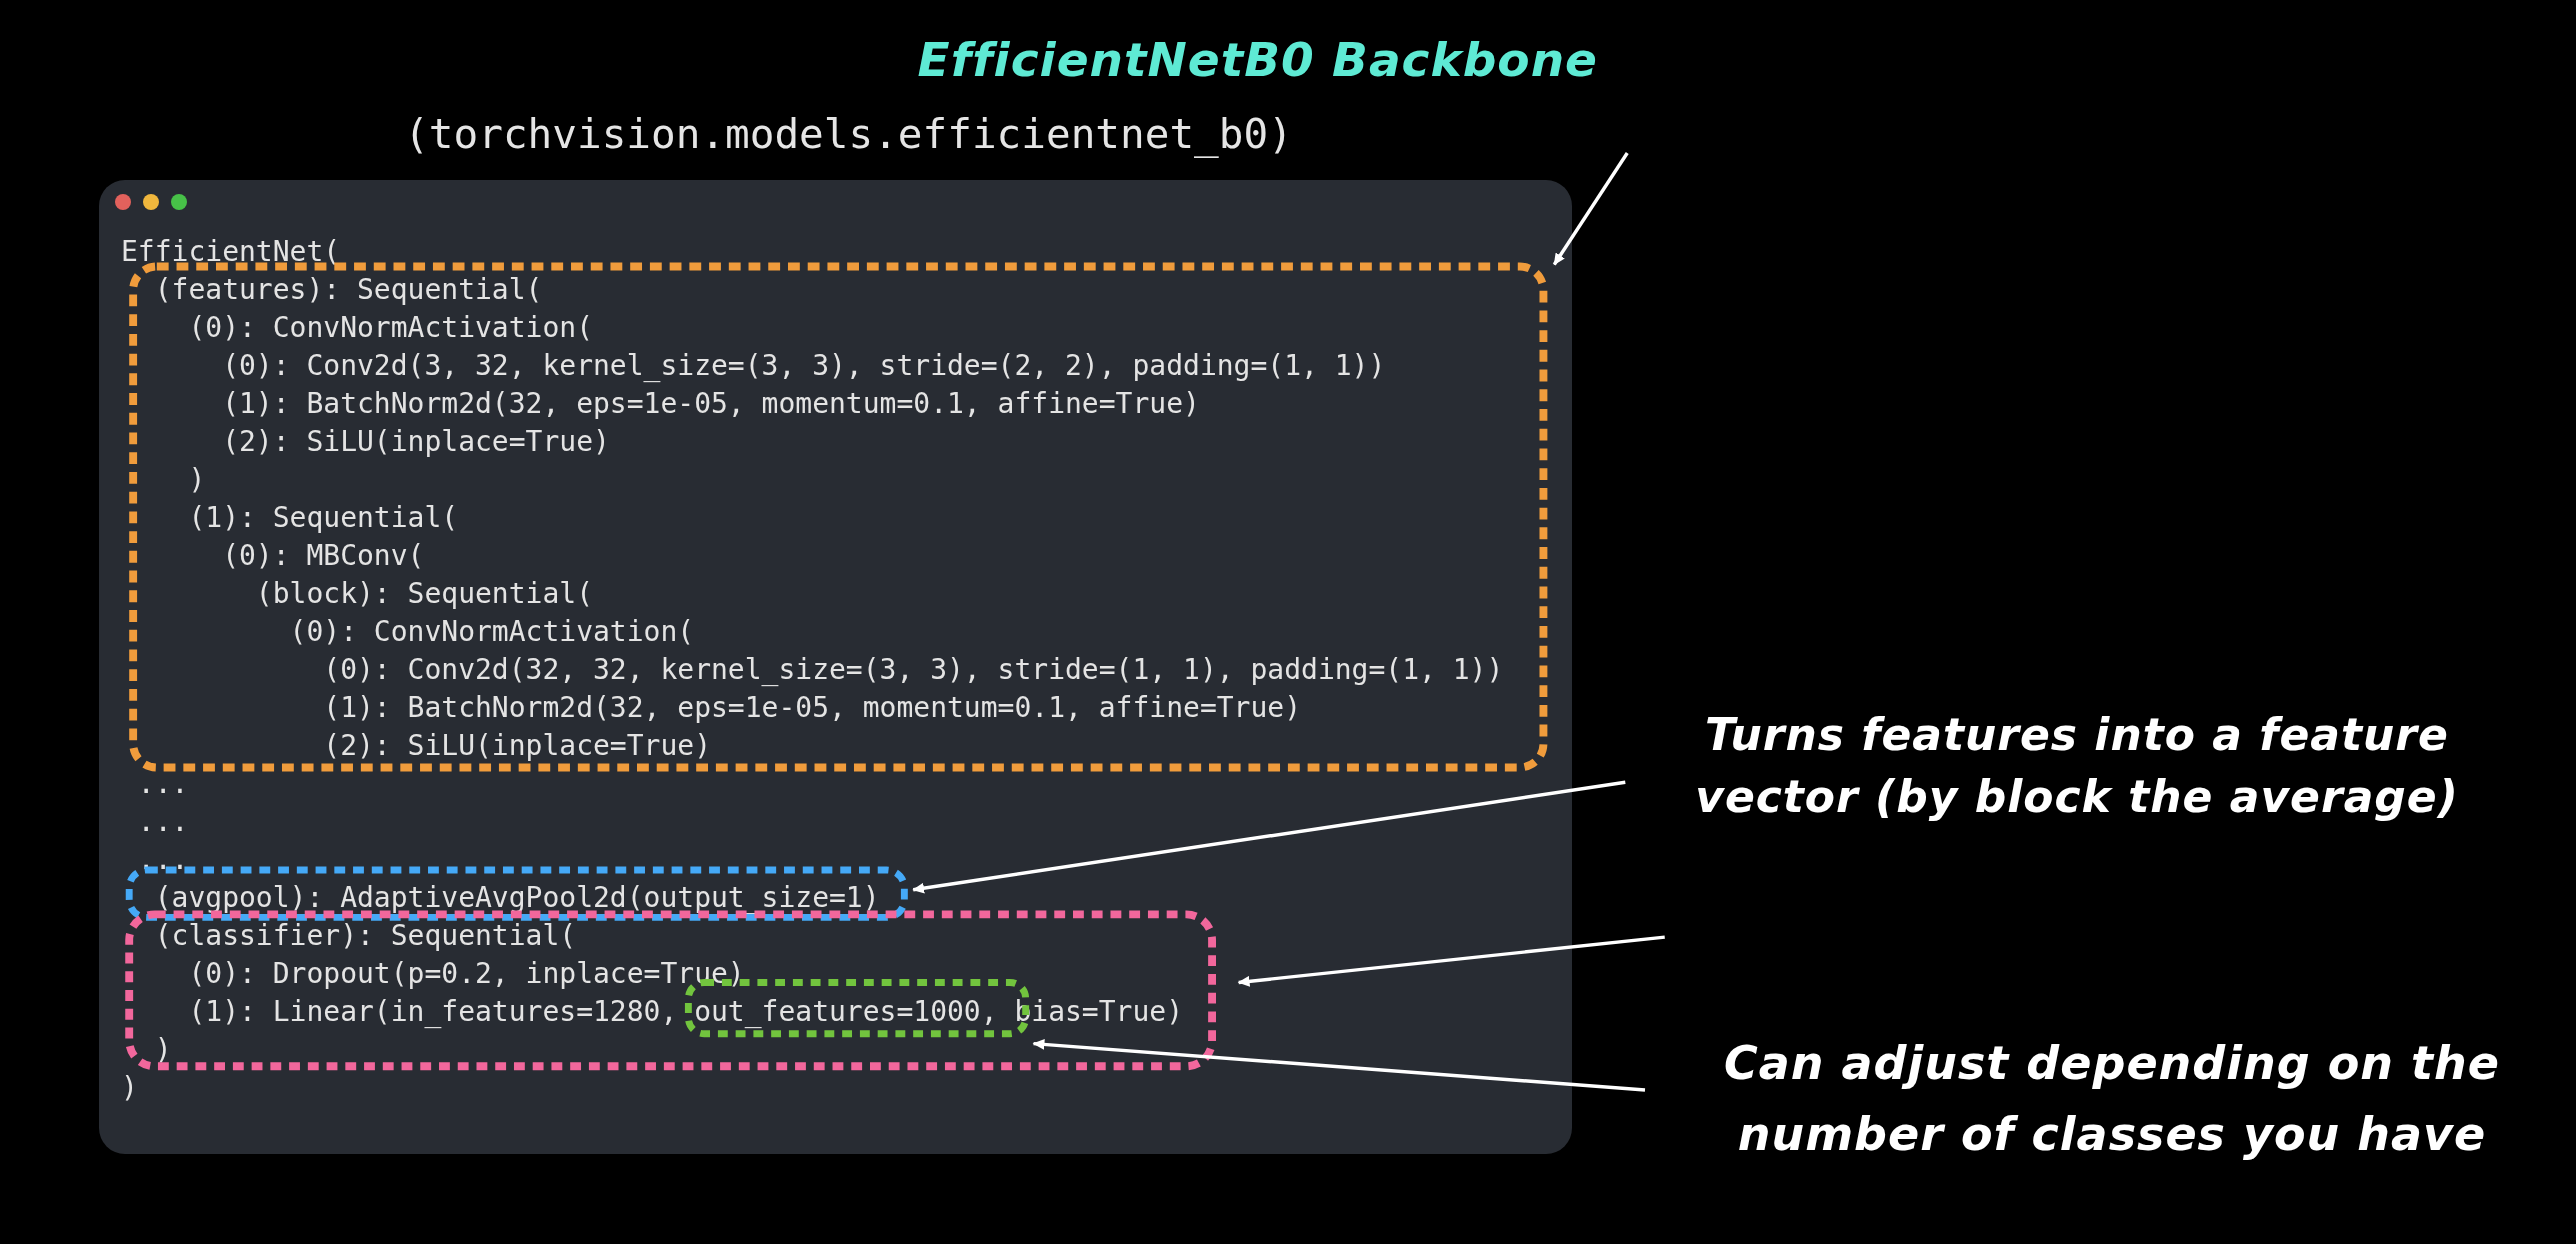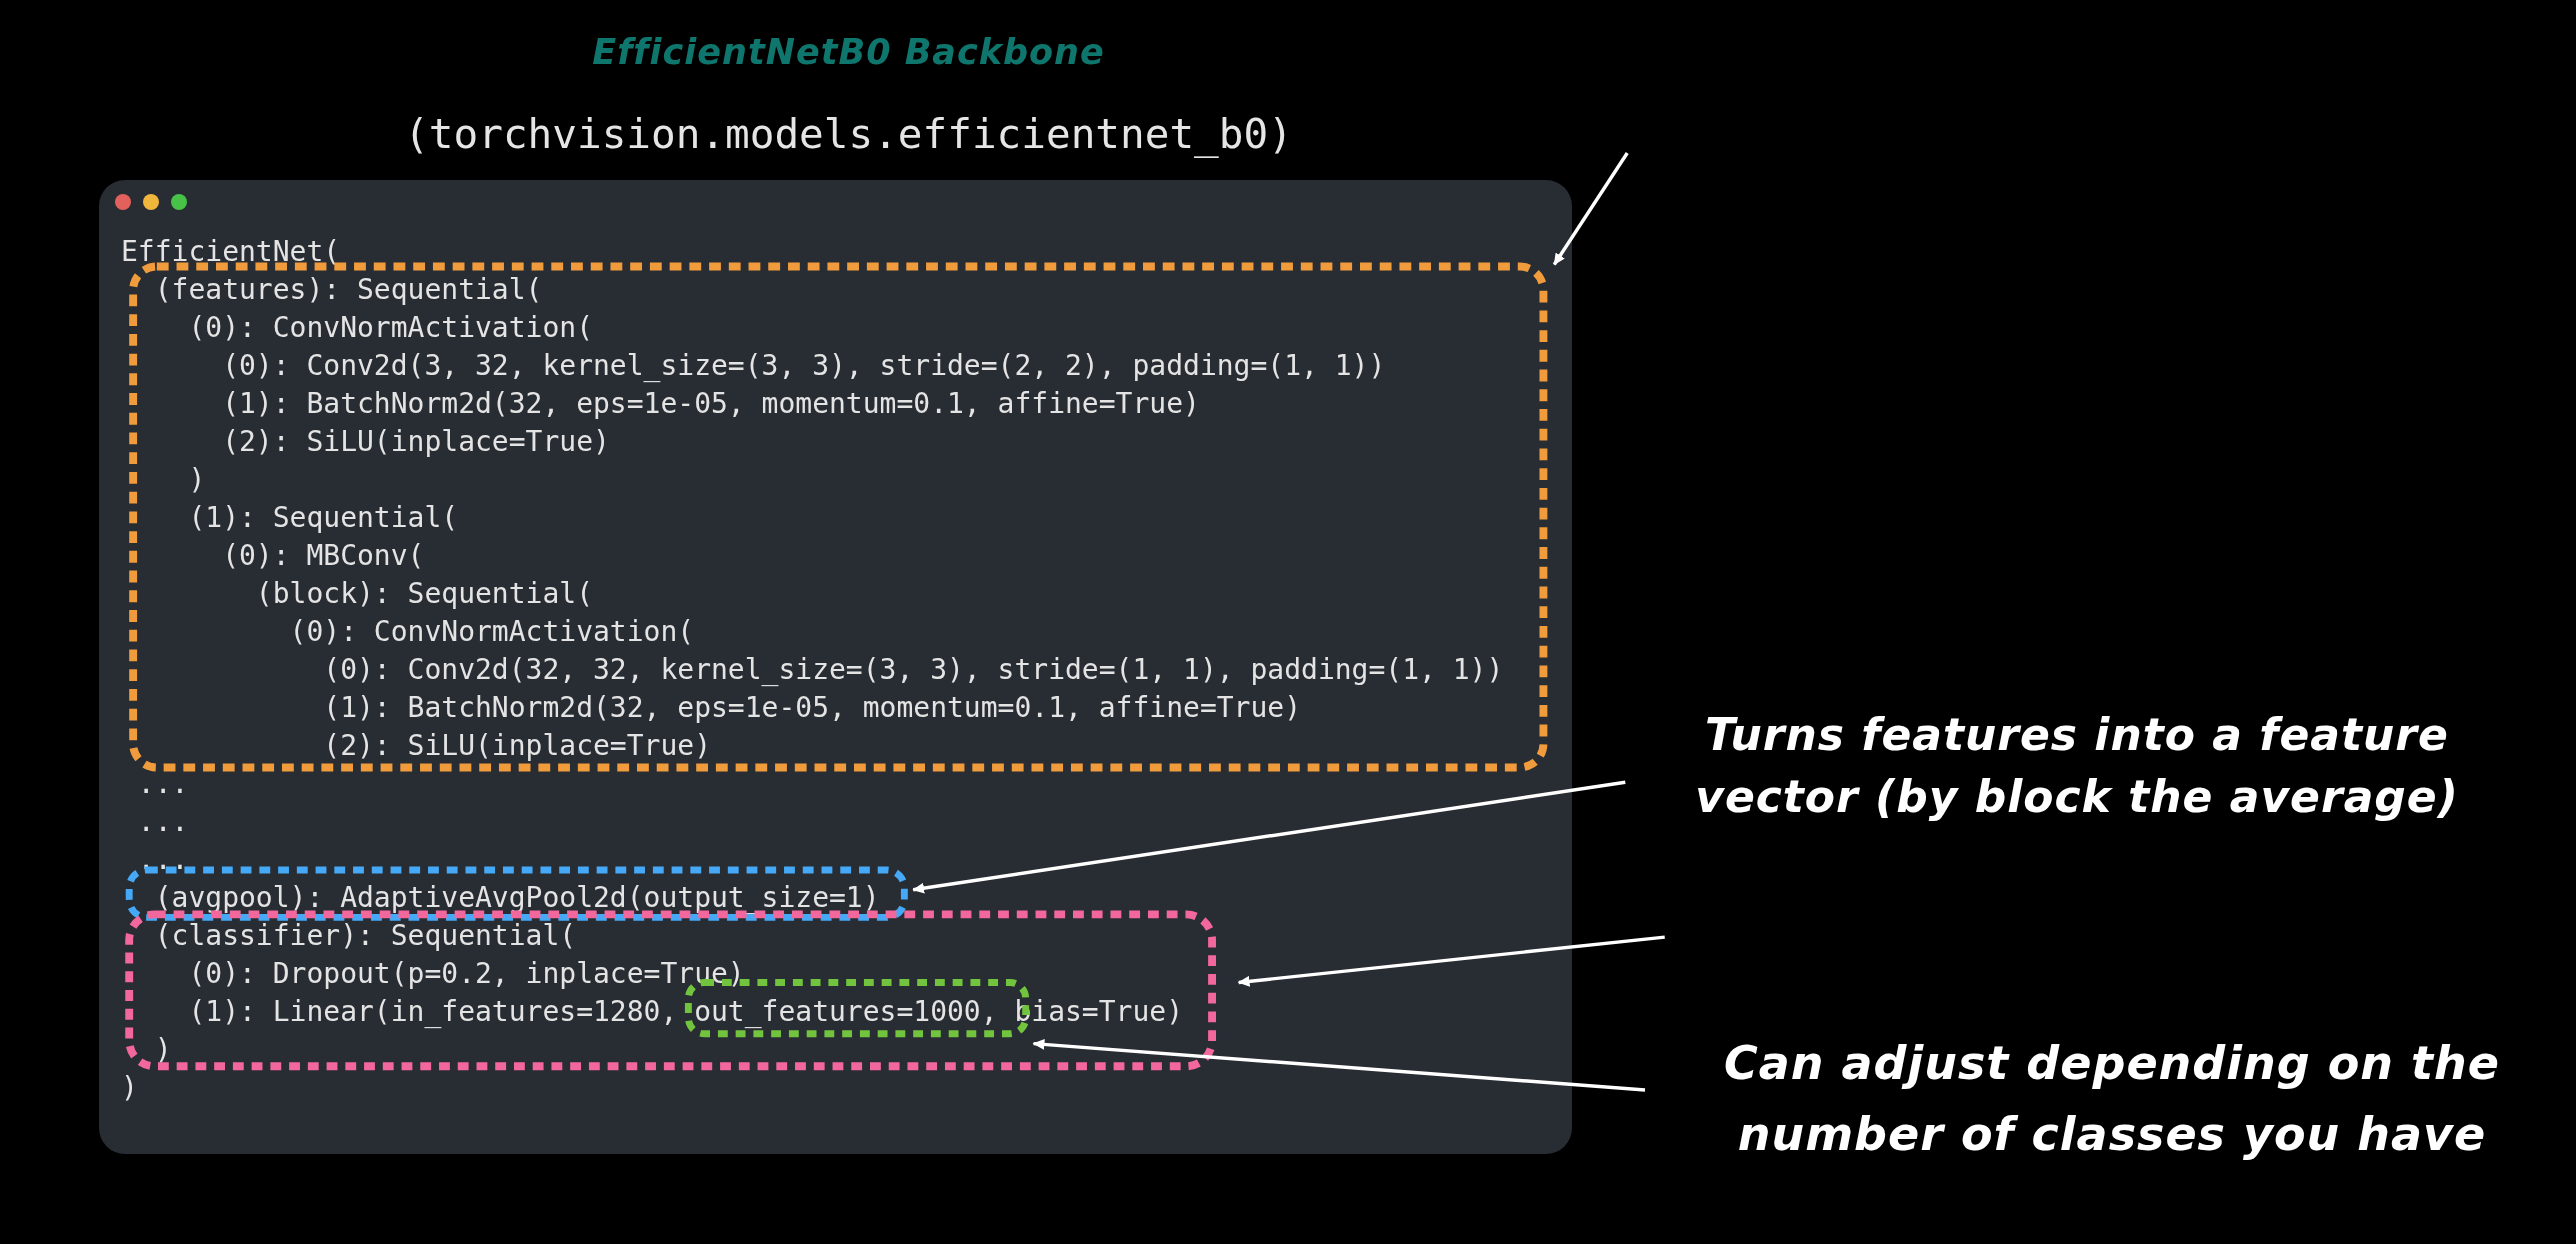--- a/index.html
+++ b/index.html
@@ -15,26 +15,27 @@
   
   .header-wrap {
     position: absolute;
     left: 99px; top: 0;
     width: 1499px;
     text-align: center;
   }
   .title {
     position: absolute;
     left: 0; top: 32px; width: 100%;
-    color: #0f766e;
+    color: #5eead4;
     font-family: "DejaVu Sans", sans-serif;
     font-style: italic;
     font-weight: 700;
-    font-size: 35px;
+    font-size: 47px;
     letter-spacing: 1px;
+    text-align: right;
   }
   .subtitle {
     position: absolute;
     left: 0; top: 110px; width: 100%;
     color: #e5e5e5;
     font-family: "DejaVu Sans Mono", monospace;
     font-size: 41px;
     letter-spacing: 0px;
   }
   

